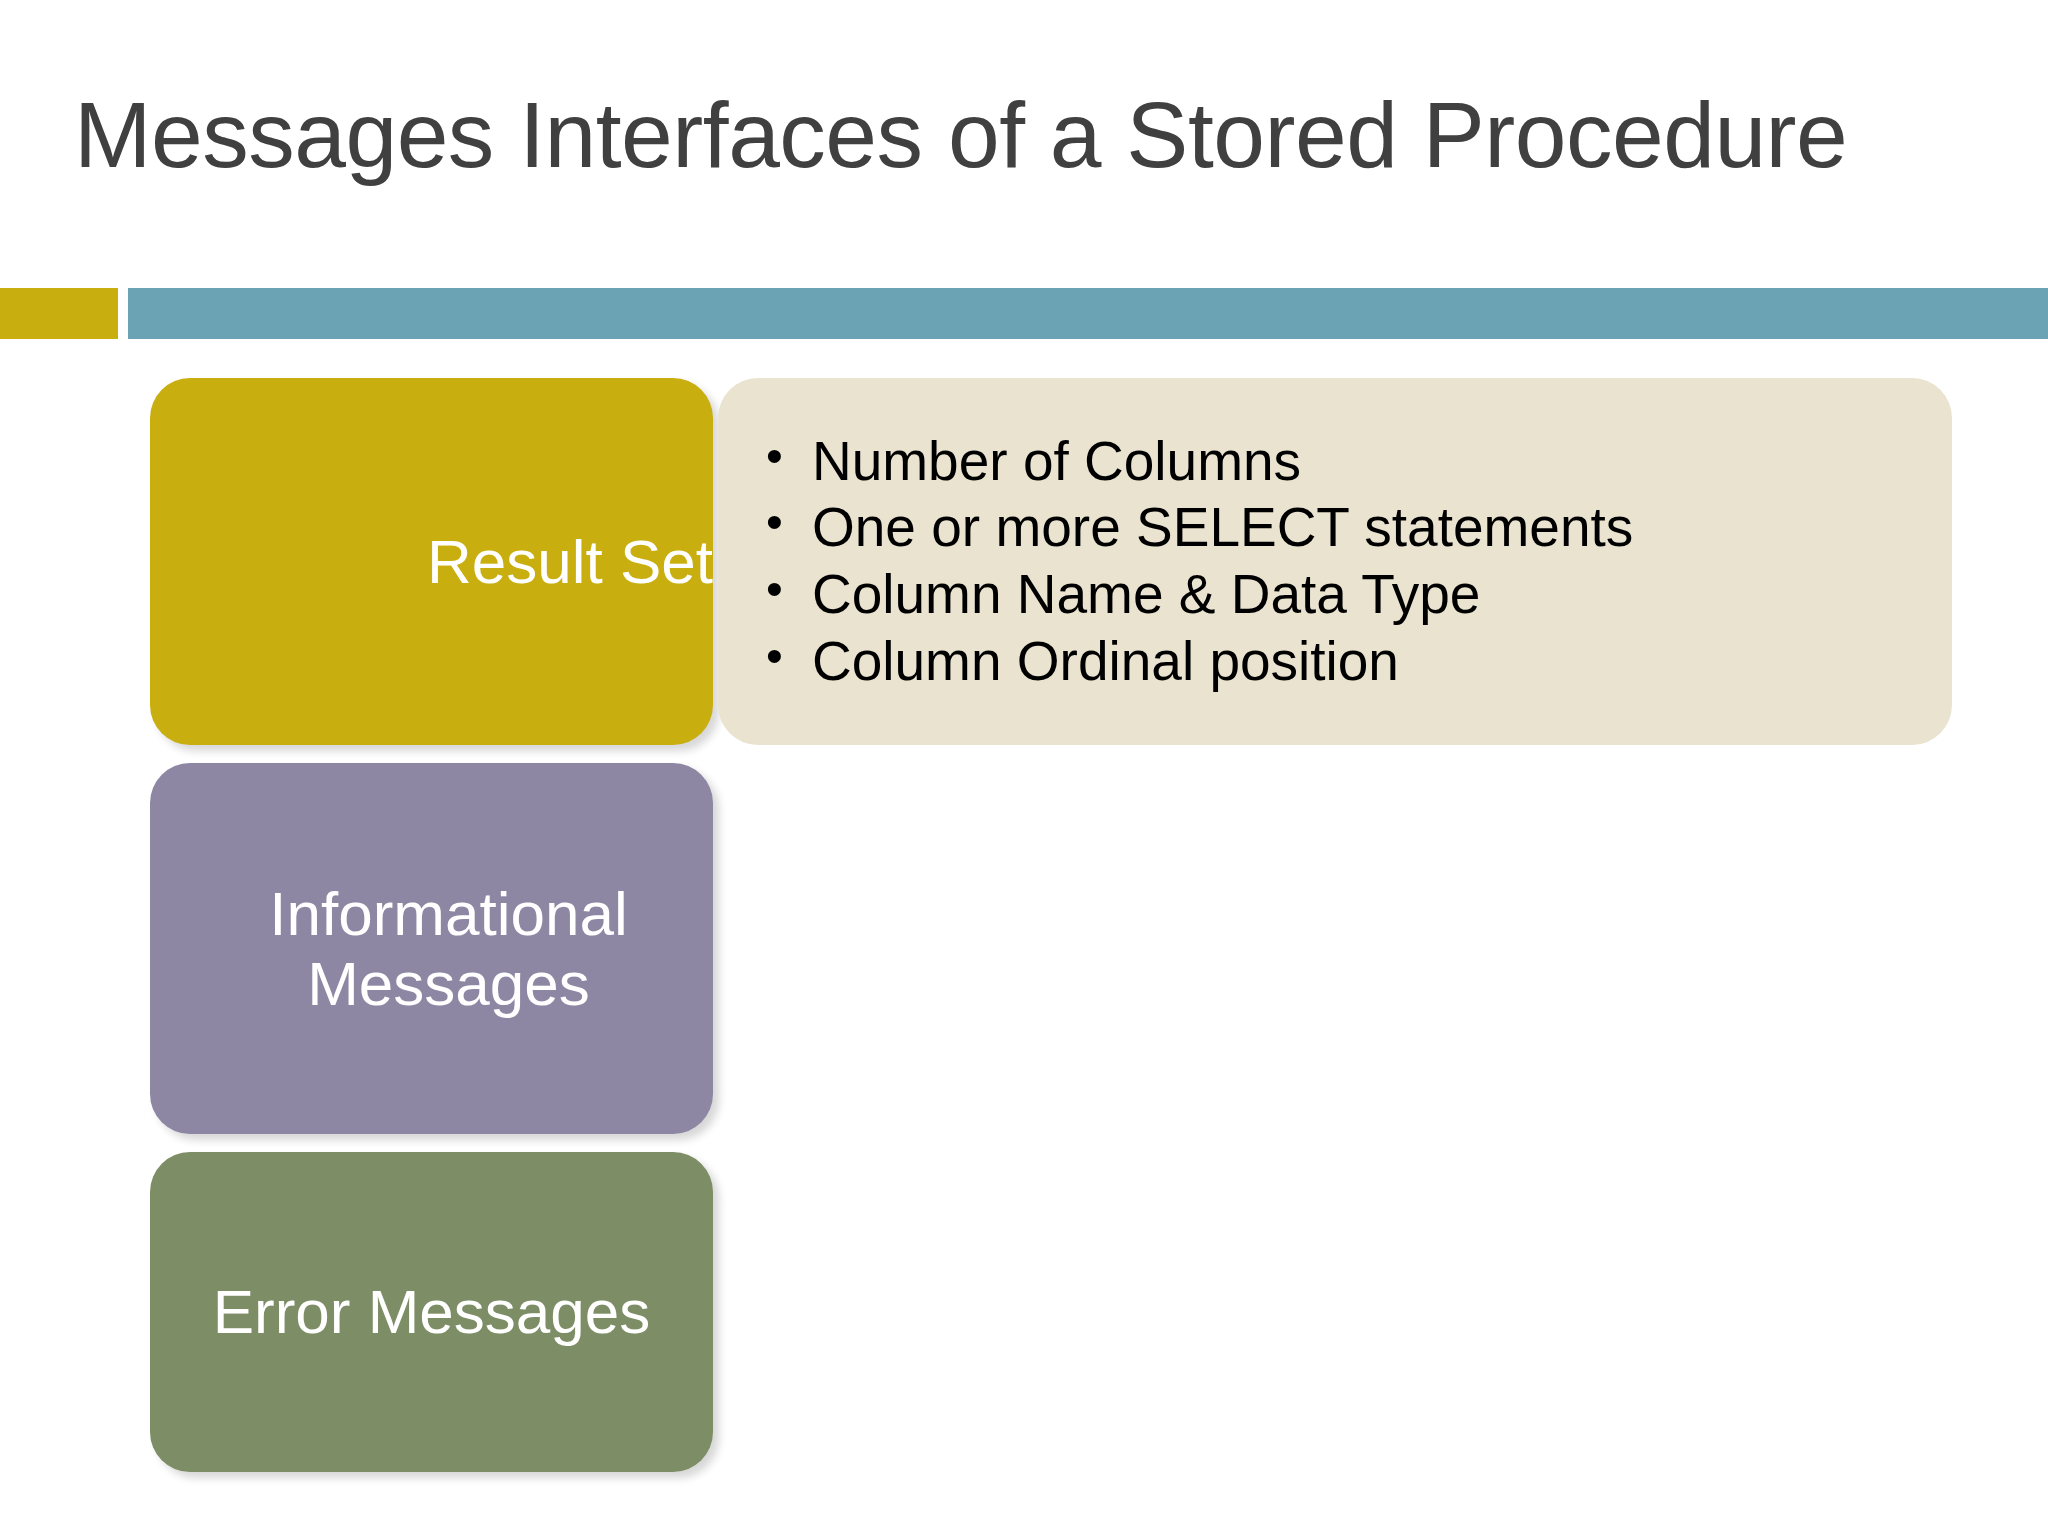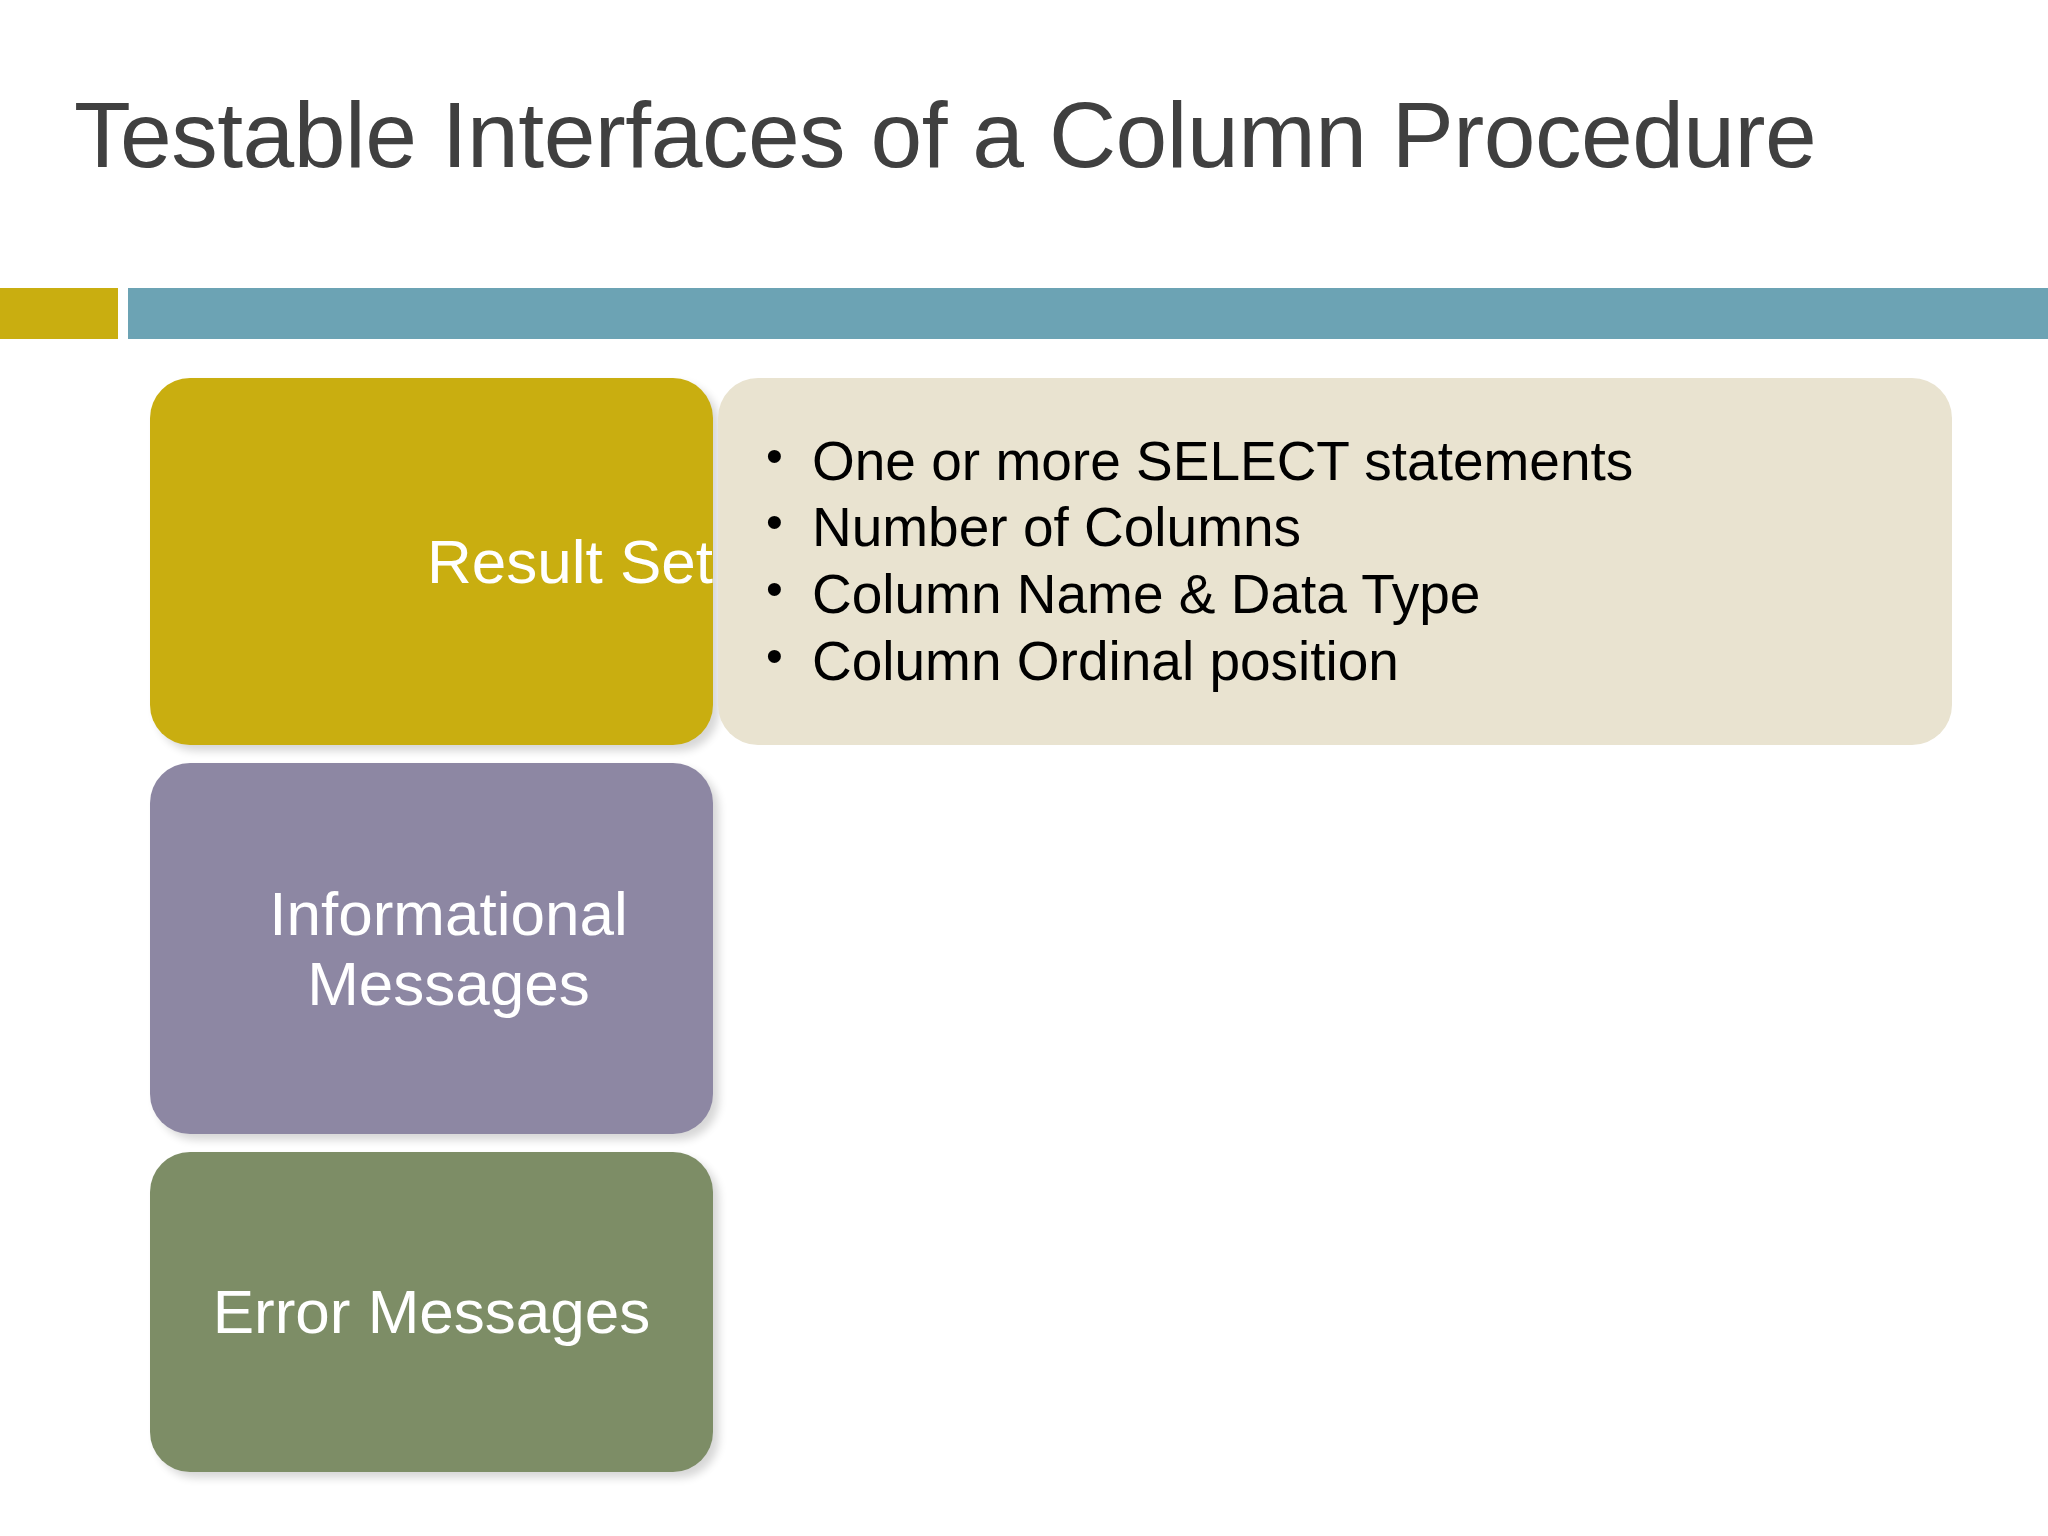--- a/index.html
+++ b/index.html
@@ -124,35 +124,35 @@
     left: 6px;
     top: -2px;
     font-size: 48px;
     line-height: 1.12;
     color: #000000;
   }
 </style>
 </head>
 <body>
 
-<h1 class="slide-title">Testable Interfaces of a Column Procedure</h1>
+<h1 class="slide-title">Messages Interfaces of a Stored Procedure</h1>
 
 <div class="accent-bar-gold"></div>
 <div class="accent-bar-blue"></div>
 
 <div class="diagram">
 
   <div class="row row-1">
     <div class="label-box">
       <span>Result Set</span>
     </div>
     <div class="content-panel">
       <ul class="bullet-list">
+        <li class="bullet-item">Number of Columns</li>
         <li class="bullet-item">One or more SELECT statements</li>
-        <li class="bullet-item">Number of Columns</li>
         <li class="bullet-item">Column Name &amp; Data Type</li>
         <li class="bullet-item">Column Ordinal position</li>
       </ul>
     </div>
   </div>
 
   <div class="row row-2">
     <div class="label-box">
       <span>Informational Messages</span>
     </div>

